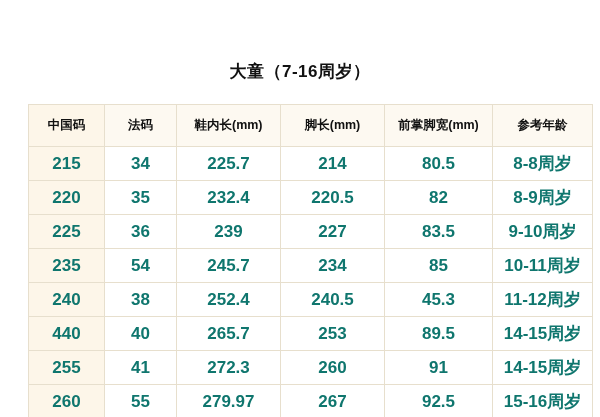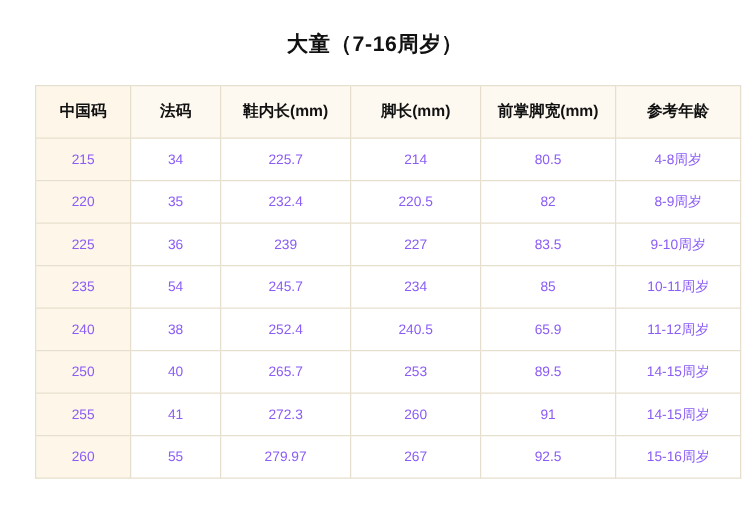--- a/index.html
+++ b/index.html
@@ -21,39 +21,40 @@
     box-sizing: border-box;
   }
   .title {
     text-align: center;
     font-size: 17px;
     font-weight: bold;
     letter-spacing: 0.5px;
     color: #111111;
     padding-top: 24px;
     padding-bottom: 0;
+    margin-top: 36px;
   }
   .table-wrap {
     position: absolute;
     left: 28px;
     top: 68px;
     width: 544px;
   }
   table.size-table {
     border-collapse: collapse;
     width: 544px;
     table-layout: fixed;
   }
   table.size-table th,
   table.size-table td {
     border: 1px solid #e7dfcd;
-    font-size: 11px;
+    font-size: 17px;
     text-align: center;
-    font-weight: normal;
-    color: #8b5cf6;
+    font-weight: bold;
+    color: #0f766e;
     height: 34px;
     padding: 0 2px;
     box-sizing: border-box;
   }
   table.size-table thead th {
     height: 42px;
     font-size: 12.5px;
     font-weight: bold;
     background: #fdf9f1;
     color: #111111;
@@ -100,21 +101,21 @@
           <th>参考年龄</th>
         </tr>
       </thead>
       <tbody>
         <tr>
           <td class="col-first">215</td>
           <td>34</td>
           <td>225.7</td>
           <td>214</td>
           <td>80.5</td>
-          <td>4-8周岁</td>
+          <td>8-8周岁</td>
         </tr>
         <tr>
           <td class="col-first">220</td>
           <td>35</td>
           <td>232.4</td>
           <td>220.5</td>
           <td>82</td>
           <td>8-9周岁</td>
         </tr>
         <tr>
@@ -131,25 +132,25 @@
           <td>245.7</td>
           <td>234</td>
           <td>85</td>
           <td>10-11周岁</td>
         </tr>
         <tr>
           <td class="col-first">240</td>
           <td>38</td>
           <td>252.4</td>
           <td>240.5</td>
-          <td>65.9</td>
+          <td>45.3</td>
           <td>11-12周岁</td>
         </tr>
         <tr>
-          <td class="col-first">250</td>
+          <td class="col-first">440</td>
           <td>40</td>
           <td>265.7</td>
           <td>253</td>
           <td>89.5</td>
           <td>14-15周岁</td>
         </tr>
         <tr>
           <td class="col-first">255</td>
           <td>41</td>
           <td>272.3</td>

